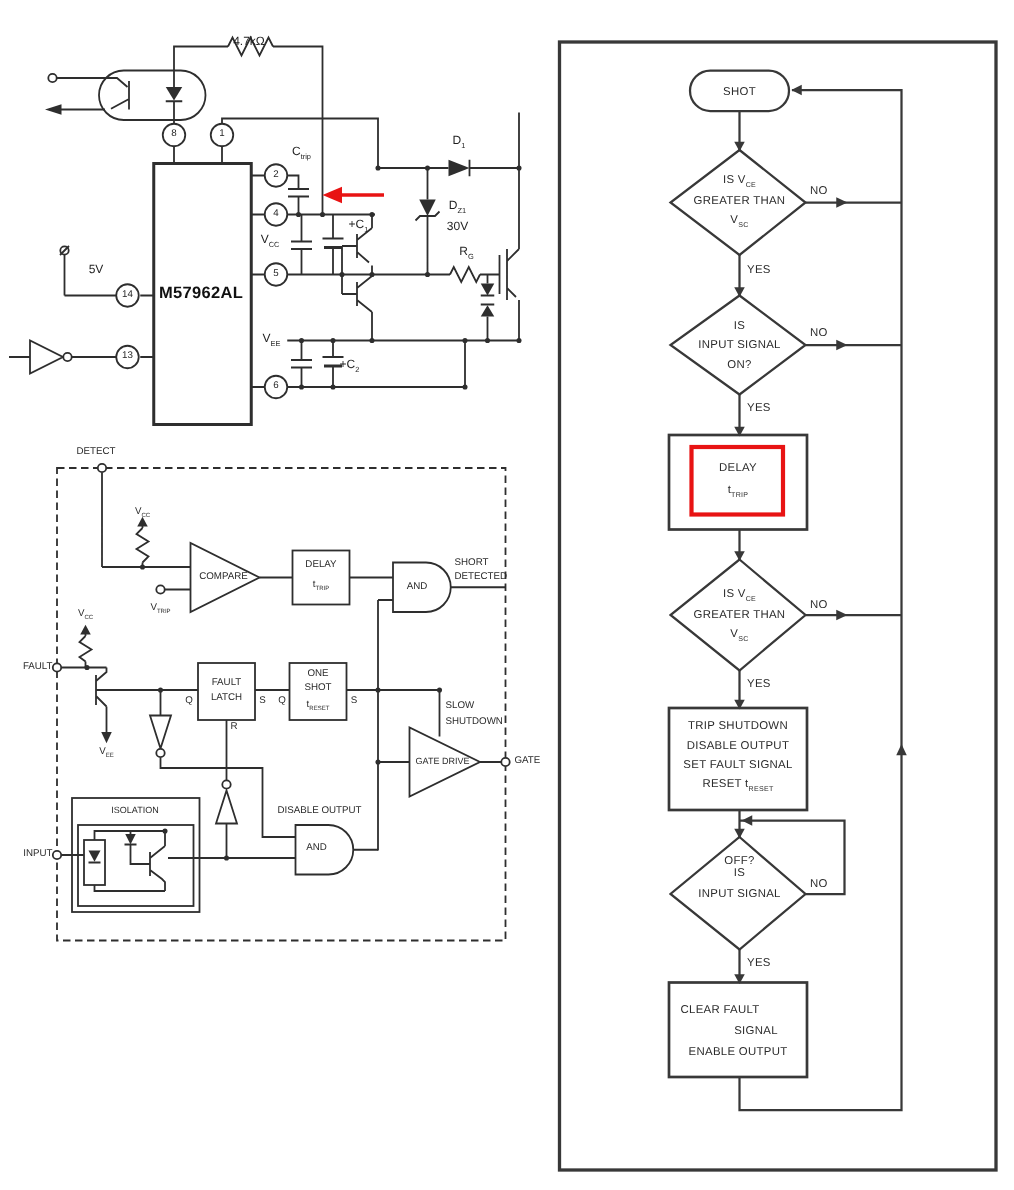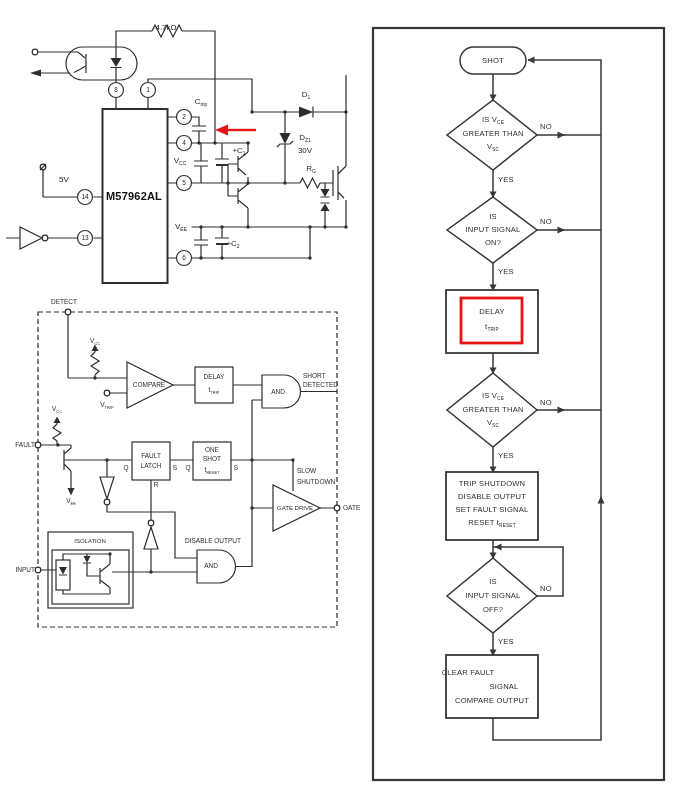--- a/index.html
+++ b/index.html
@@ -271,21 +271,21 @@
   <span class="L FL" style="left:493px;top:410px">GREATER THAN</span>
   <span class="L FL" style="left:493px;top:424px"><span>V</span><sub>SC</sub></span>
   <span class="LL FL" style="left:540px;top:403px">NO</span>
   <span class="LL FL" style="left:498px;top:456px">YES</span>
   <span class="L FL" style="left:492px;top:484px">TRIP SHUTDOWN</span>
   <span class="L FL" style="left:492px;top:497px">DISABLE OUTPUT</span>
   <span class="L FL" style="left:492px;top:510px">SET FAULT SIGNAL</span>
   <span class="L FL" style="left:492px;top:524px"><span>RESET t</span><sub>RESET</sub></span>
   <span class="L FL" style="left:493px;top:582px">IS</span>
   <span class="L FL" style="left:493px;top:596px">INPUT SIGNAL</span>
-  <span class="L FL" style="left:493px;top:610px">OFF?</span>
+  <span class="L FL" style="left:493px;top:574px">OFF?</span>
   <span class="LL FL" style="left:540px;top:589px">NO</span>
   <span class="LL FL" style="left:498px;top:642px">YES</span>
-  <span class="L FL" style="left:468px;top:673px">CLEAR FAULT</span>
+  <span class="L FL" style="left:480px;top:673px">CLEAR FAULT</span>
   <span class="L FL" style="left:504px;top:687px">SIGNAL</span>
-  <span class="L FL" style="left:492px;top:701px">COMPARE OUTPUT</span>
+  <span class="L FL" style="left:492px;top:701px">ENABLE OUTPUT</span>
 </div>
 
 </div>
 
 </body></html>

